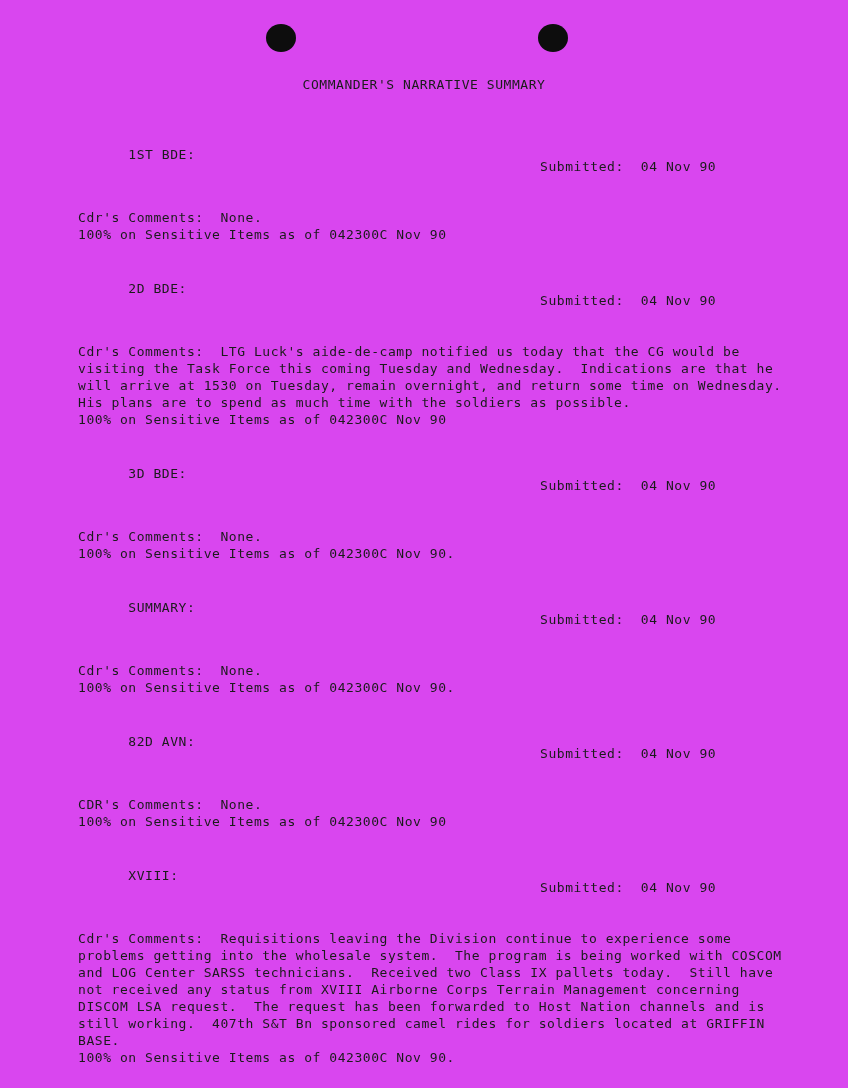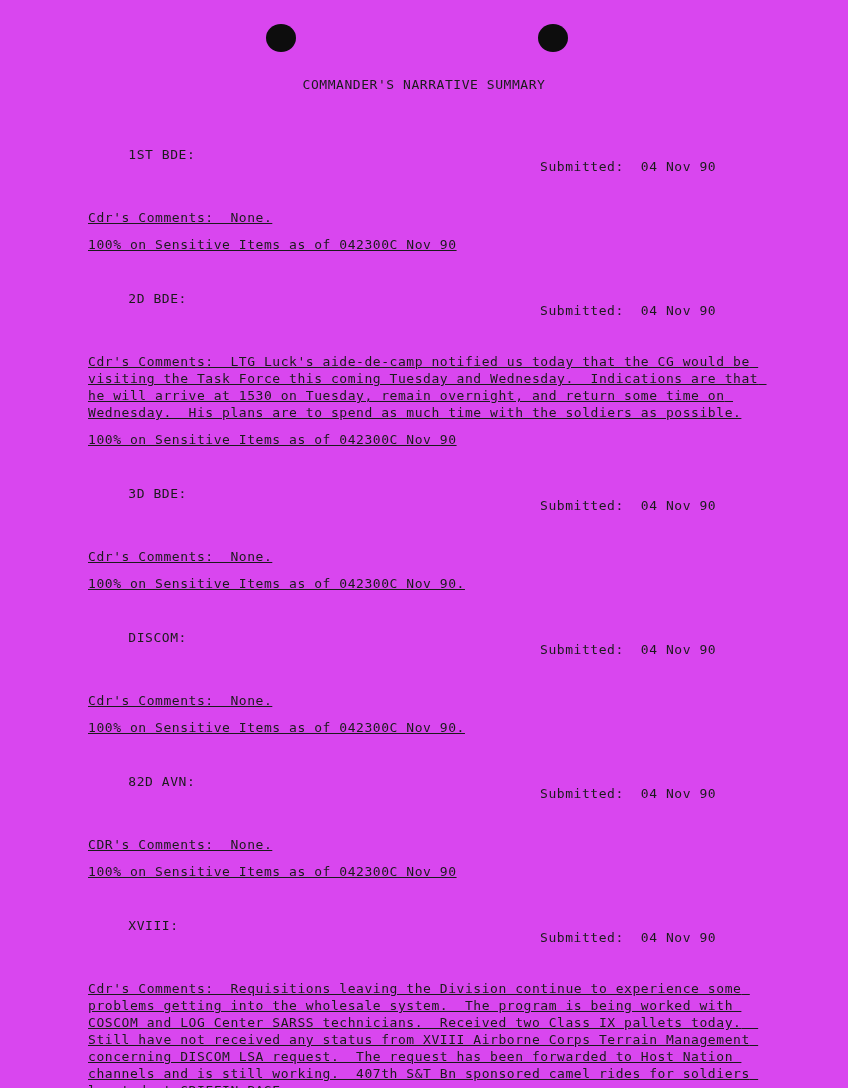--- a/index.html
+++ b/index.html
@@ -50,24 +50,23 @@
   }
   .submitted {
     position: absolute;
     left: 462px;
     top: 11px;
     white-space: pre;
     margin-top: 18px;
   }
   .submitted-gap { display: inline-block; width: 17px; }
   .comments, .sensitive {
-    margin: 10px;
+    margin: 0;
     white-space: pre-wrap;
     word-wrap: break-word;
-    text-decoration: underline;
   }
 </style>
 </head>
 <body>
 
 <div class="page">
   <div class="punch punch-left"></div>
   <div class="punch punch-right"></div>
 
   <h1 class="title">COMMANDER'S NARRATIVE SUMMARY</h1>
@@ -95,21 +94,21 @@
     <div class="entry-header">
       <span class="unit">3D BDE:</span>
       <span class="submitted"><span>Submitted:</span><span class="submitted-gap"></span><span>04 Nov 90</span></span>
     </div>
     <p class="comments">Cdr's Comments:  None.</p>
     <p class="sensitive">100% on Sensitive Items as of 042300C Nov 90.</p>
   </section>
 
   <section class="entry">
     <div class="entry-header">
-      <span class="unit">DISCOM:</span>
+      <span class="unit">SUMMARY:</span>
       <span class="submitted"><span>Submitted:</span><span class="submitted-gap"></span><span>04 Nov 90</span></span>
     </div>
     <p class="comments">Cdr's Comments:  None.</p>
     <p class="sensitive">100% on Sensitive Items as of 042300C Nov 90.</p>
   </section>
 
   <section class="entry">
     <div class="entry-header">
       <span class="unit">82D AVN:</span>
       <span class="submitted"><span>Submitted:</span><span class="submitted-gap"></span><span>04 Nov 90</span></span>

